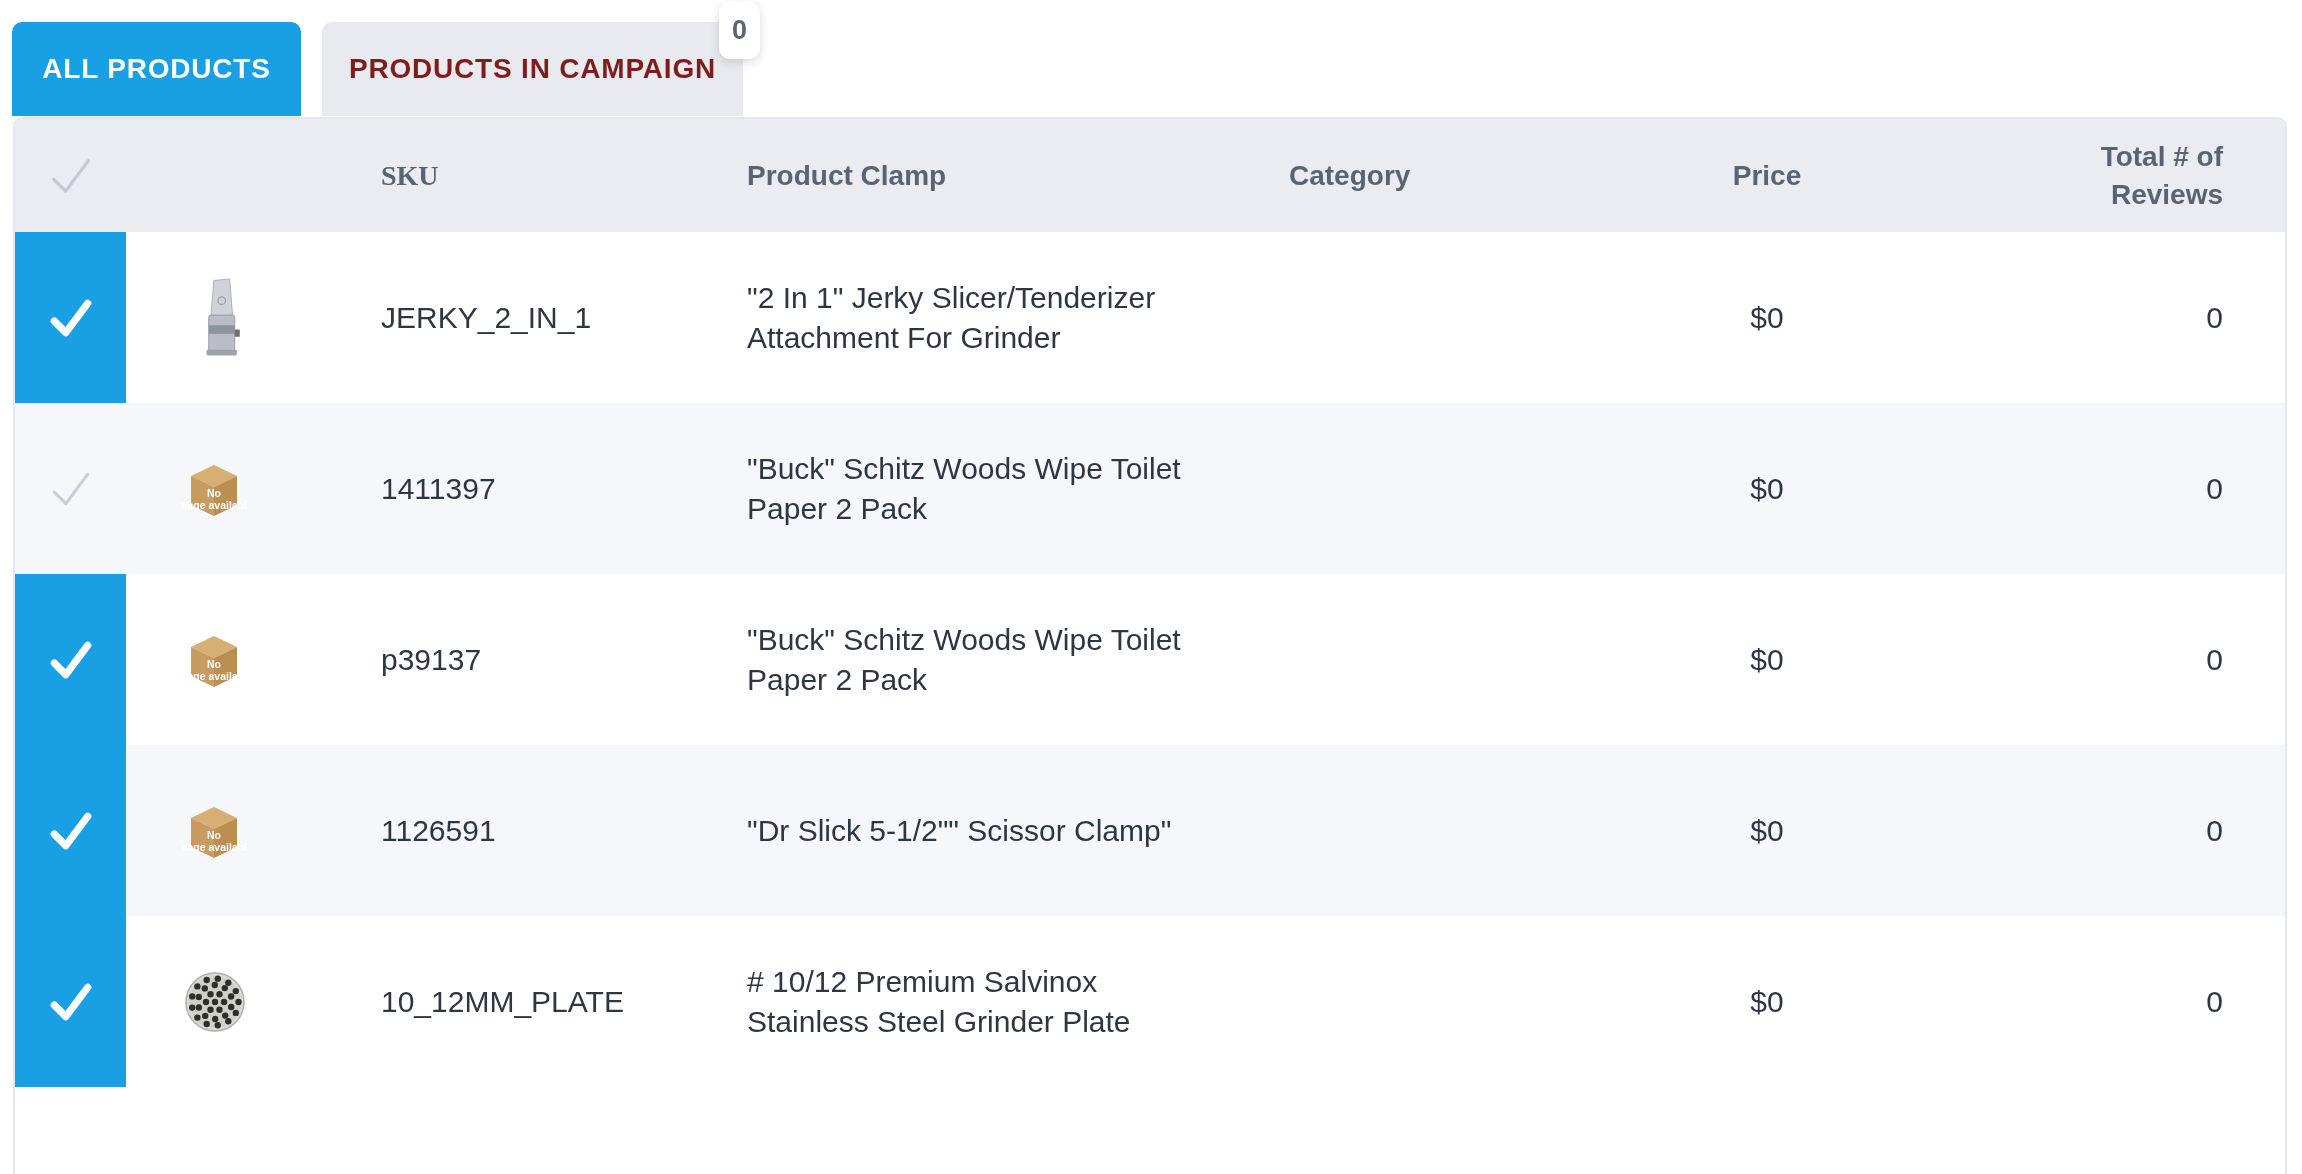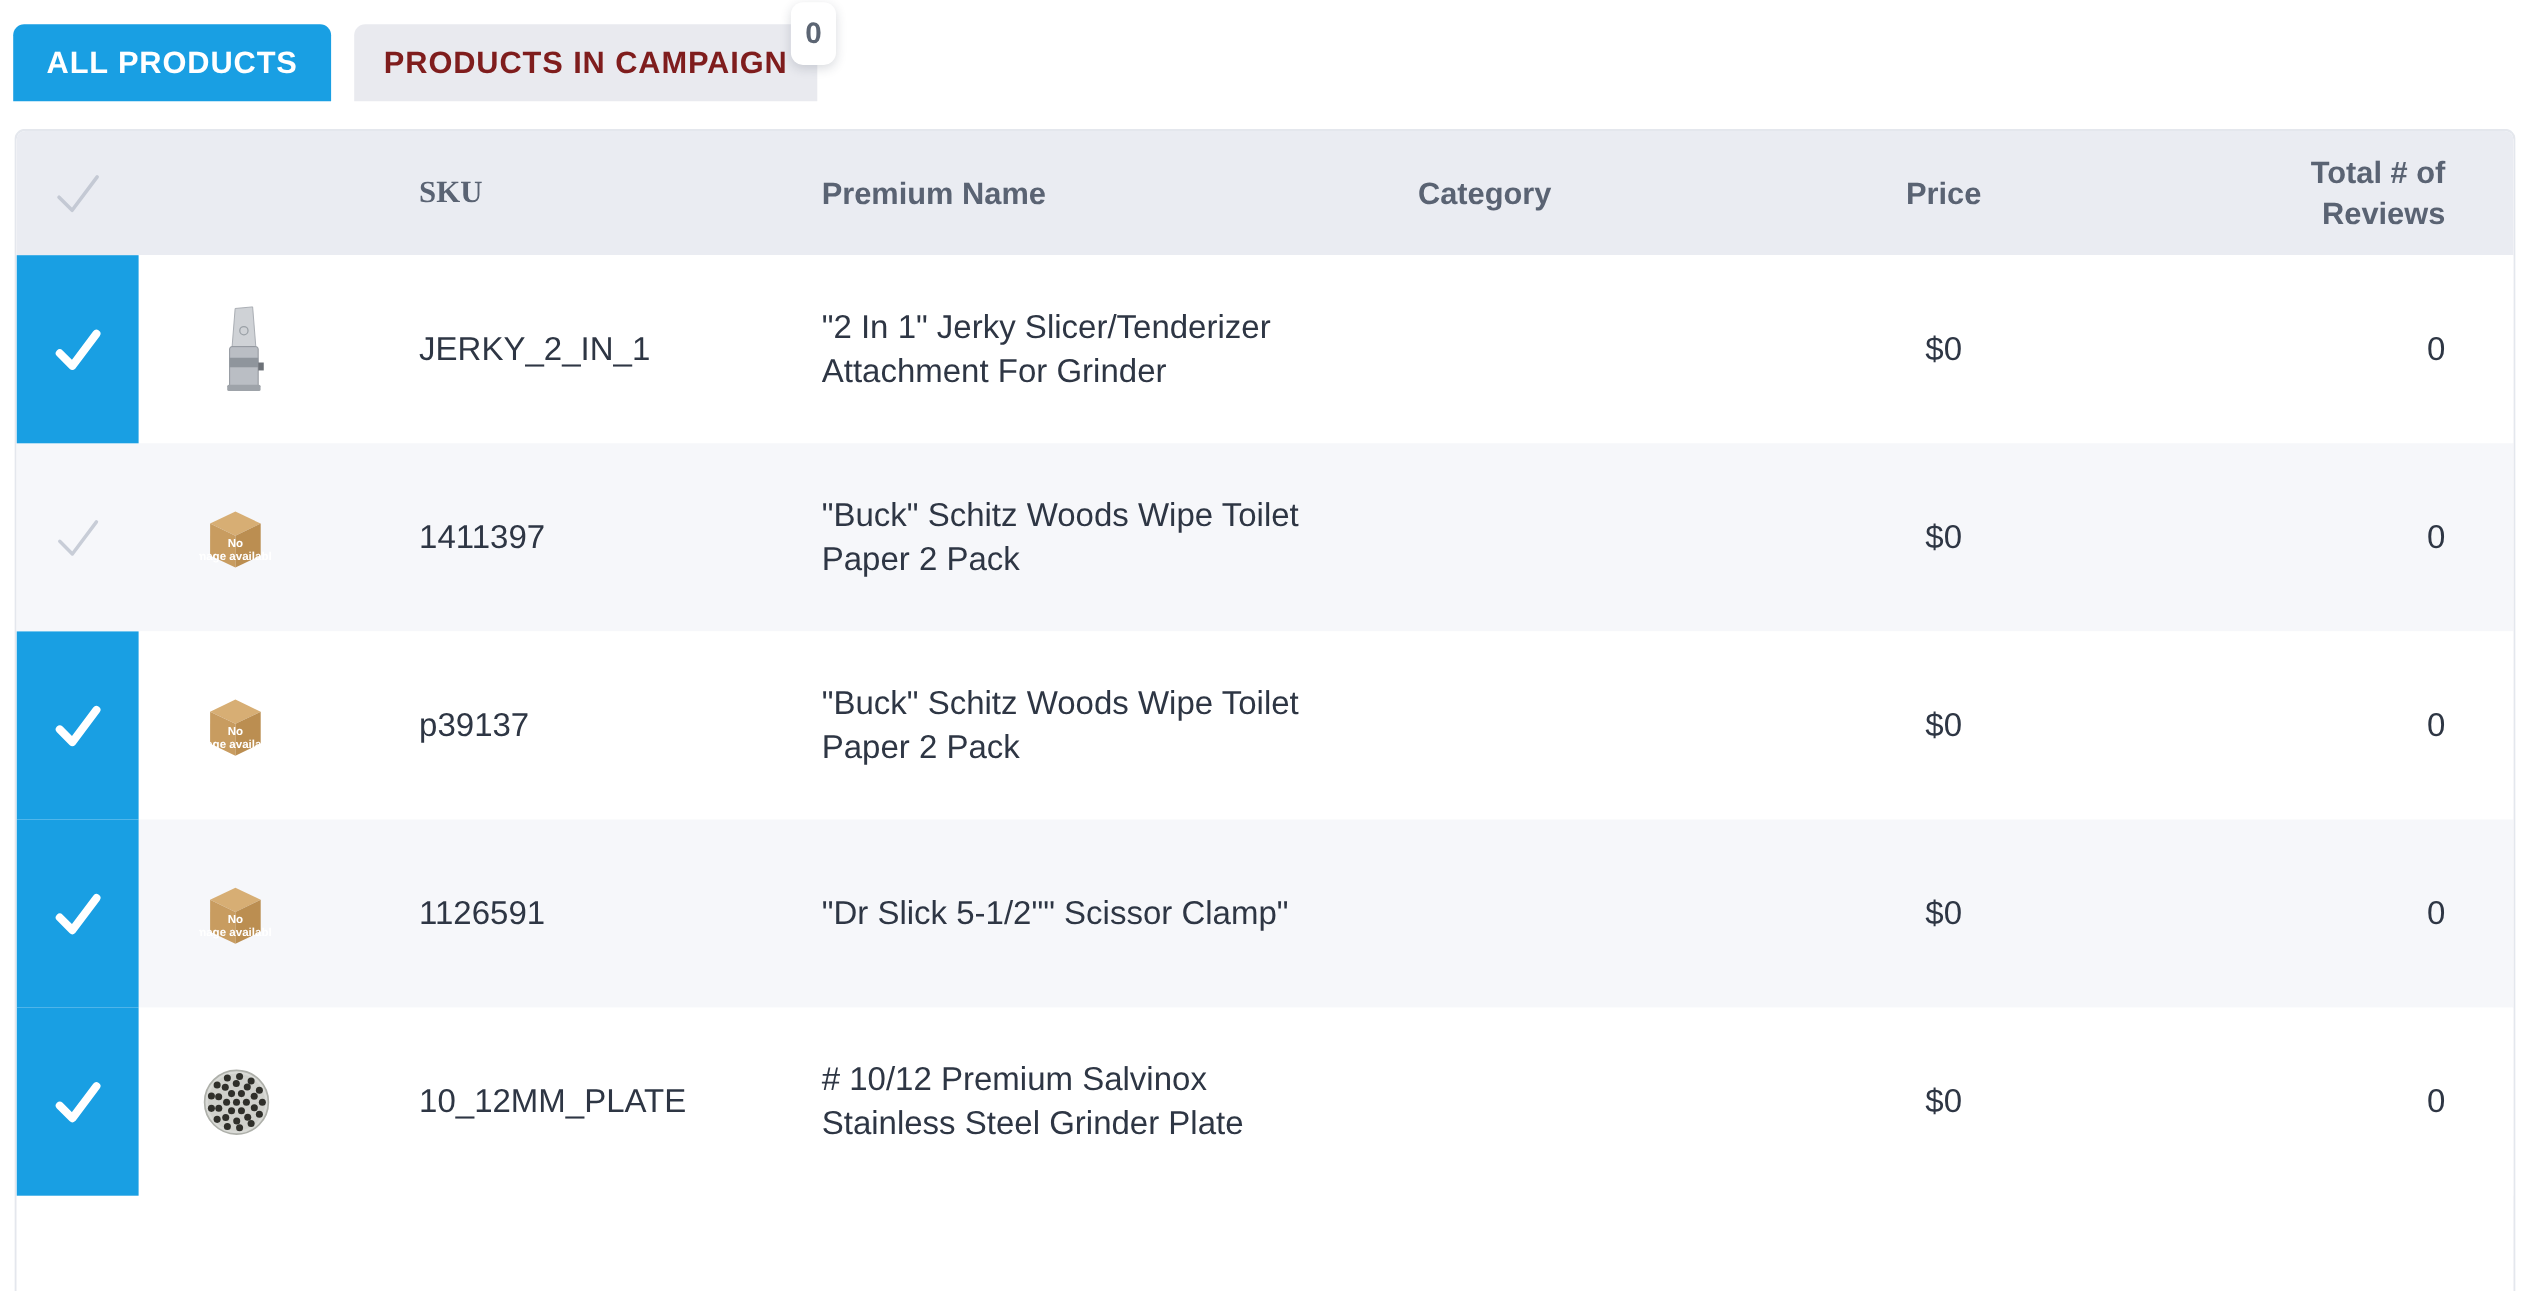--- a/index.html
+++ b/index.html
@@ -5,21 +5,21 @@
   html,body{margin:0;padding:0;}
   body{
     width:2302px;height:1174px;overflow:hidden;position:relative;
     background:#ffffff;
     font-family:"Liberation Sans", sans-serif;
     color:#2e3644;
   }
   
   .tabs{position:relative;width:100%;height:117px;}
   .tab{
-    position:absolute;top:22px;height:70px;box-sizing:border-box;
+    position:absolute;top:22px;height:94px;box-sizing:border-box;
     display:flex;align-items:center;justify-content:center;
     font-size:28px;font-weight:bold;letter-spacing:.8px;
     border-radius:10px 10px 0 0;cursor:pointer;
   }
   .tab-active{left:12px;width:289px;background:var(--accent);color:#ffffff;}
   .tab-inactive{left:322px;width:421px;background:#e9eaef;color:#7f1d1d;}
   .badge{
     position:absolute;left:719px;top:2px;width:41px;height:57px;
     background:#ffffff;border-radius:11px;
     box-shadow:0 3px 10px rgba(40,50,70,.18);
@@ -105,21 +105,21 @@
 <div class="panel">
 
   <div class="thead grid-cols">
     <div class="th th-check">
       <svg width="52" height="52" viewBox="0 0 48 48">
         <path d="M8 27 L19 38 L40 10" fill="none" stroke="currentColor" stroke-width="3" stroke-linecap="round" stroke-linejoin="round"></path>
       </svg>
     </div>
     <div class="th"></div>
     <div class="th th-sku">SKU</div>
-    <div class="th">Premium Name</div>
+    <div class="th">Product Clamp</div>
     <div class="th">Category</div>
     <div class="th th-price">Price</div>
     <div class="th th-rev">
         <span>Total # of Reviews</span>
       </div>
   </div>
 
   <div id="rows">
       <div class="trow grid-cols">
     <div class="cell c-check sel">

